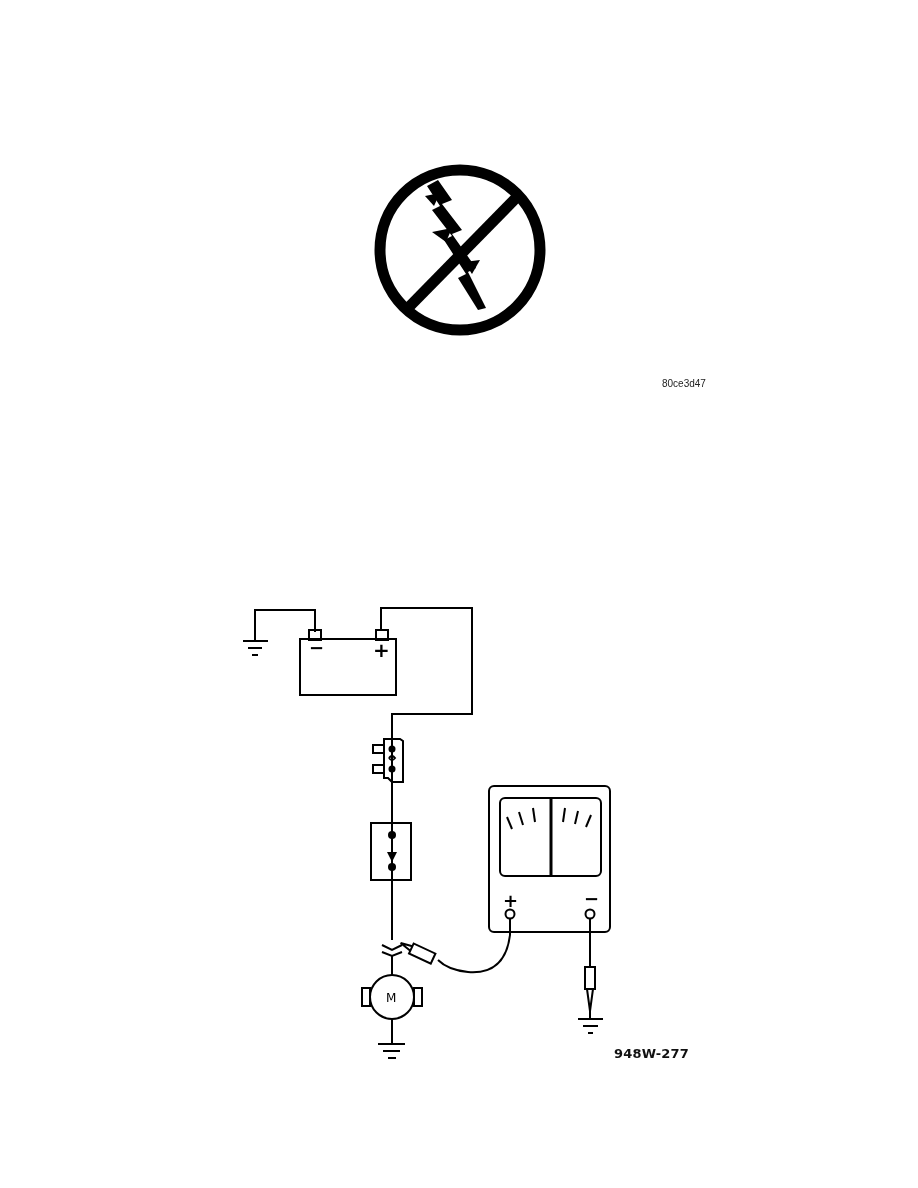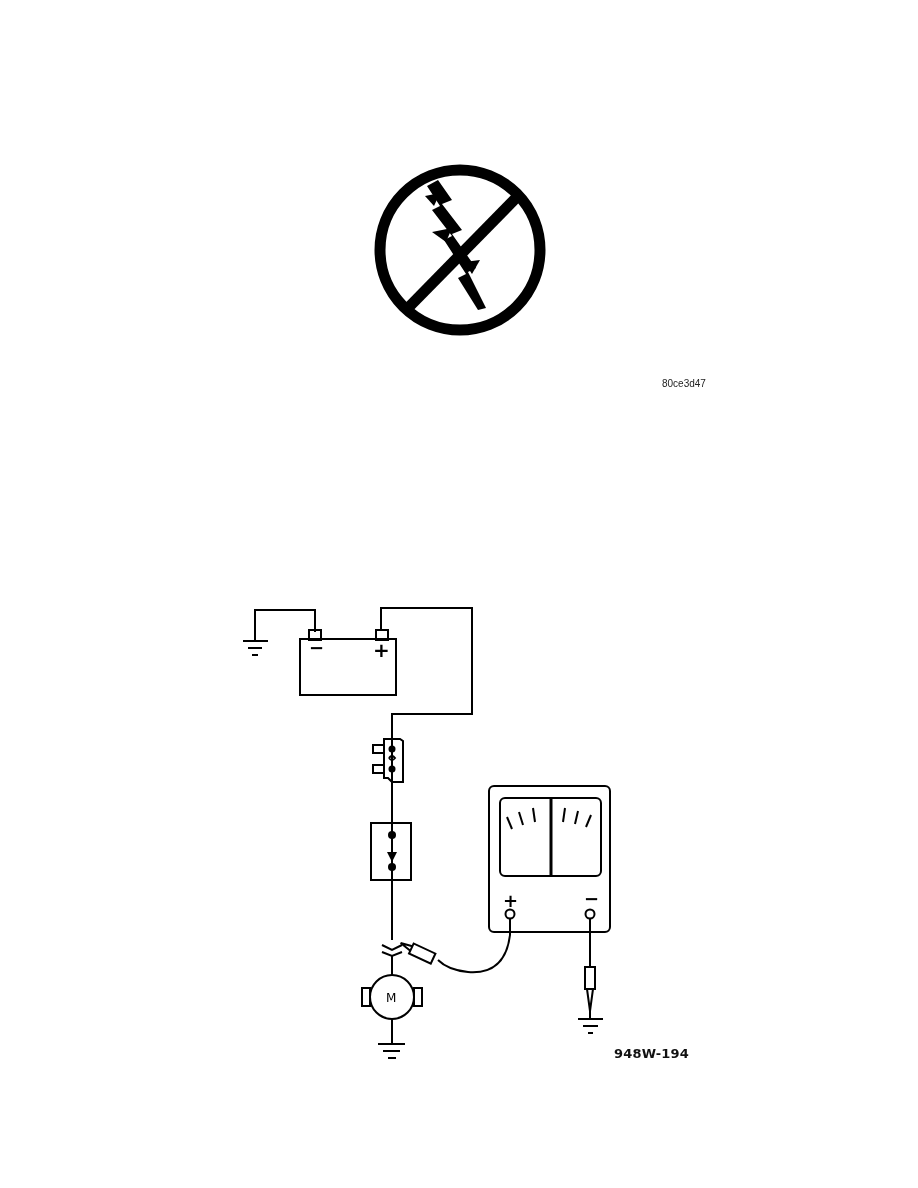--- a/index.html
+++ b/index.html
@@ -108,13 +108,13 @@
     <circle cx="392" cy="867" r="4"></circle>
     <path d="M387 852 L397 852 L392 862 Z"></path>
   </g>
 
   <text x="309" y="654" font-size="18" font-weight="bold">−</text>
   <text x="373" y="657" font-size="20" font-weight="bold">+</text>
   <text x="503" y="907" font-size="18" font-weight="bold">+</text>
   <text x="584" y="905" font-size="18" font-weight="bold">−</text>
   <text x="386" y="1002" font-size="12">M</text>
 </svg>
-<div class="label-bold" style="left:614px; top:1046px;">948W-194</div>
+<div class="label-bold" style="left:614px; top:1046px;">948W-277</div>
 
 </body></html>

